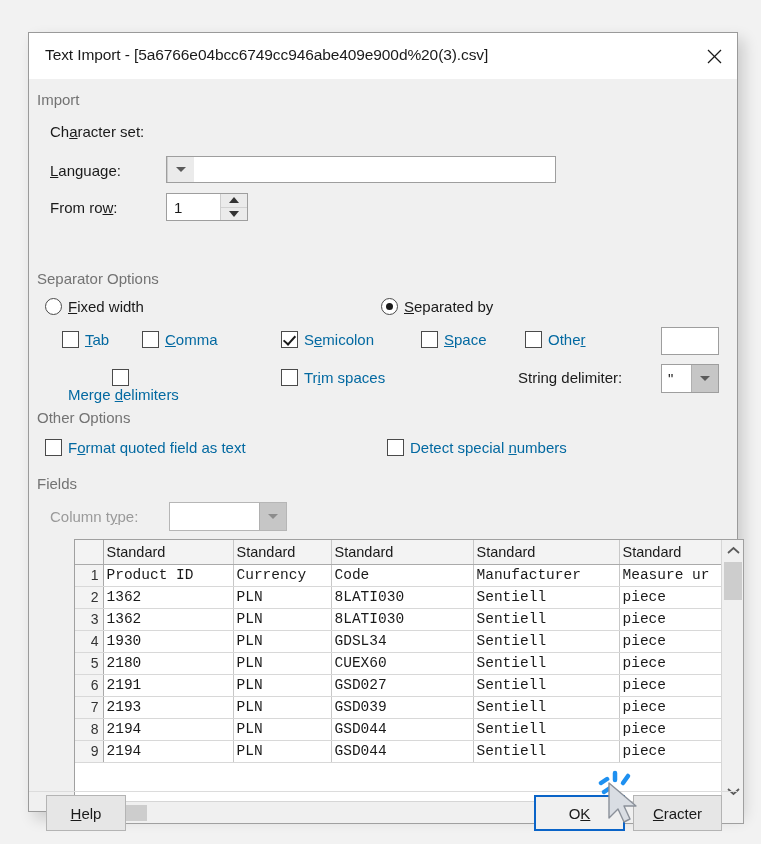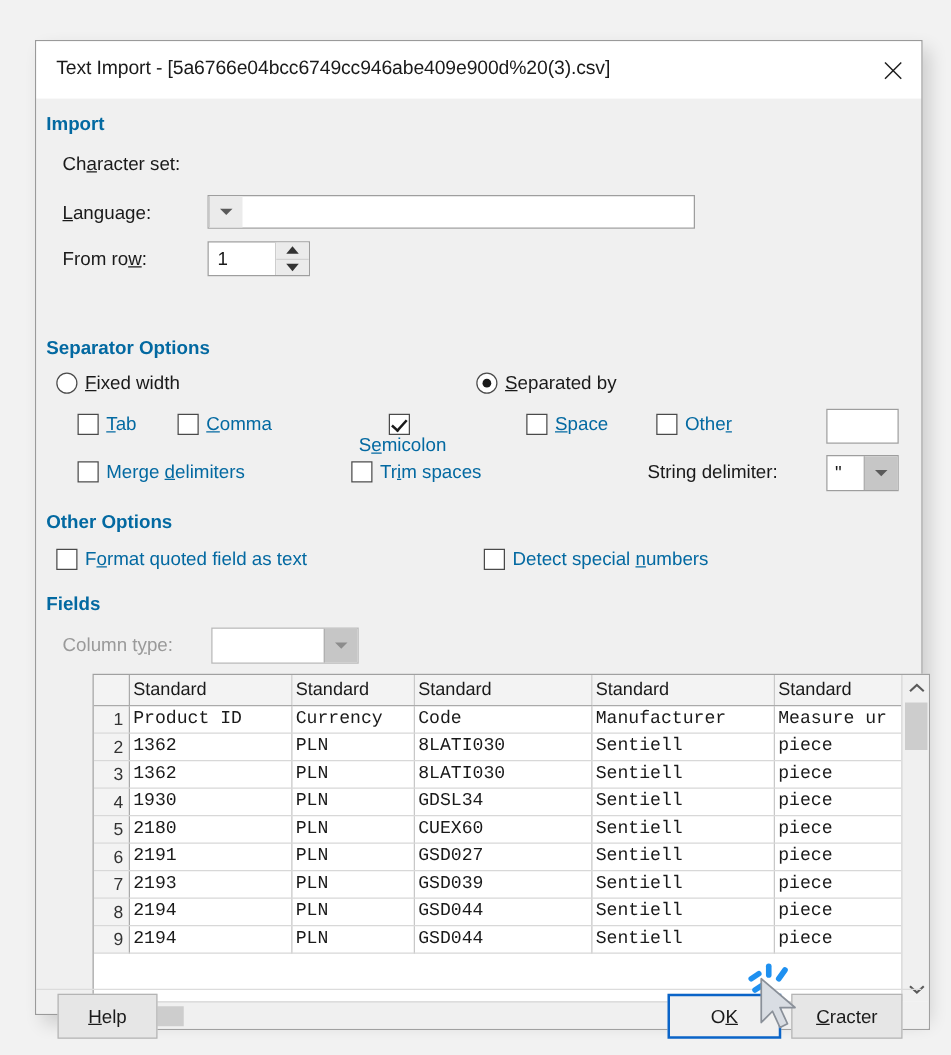--- a/index.html
+++ b/index.html
@@ -66,22 +66,22 @@
     left: 0;
     top: 46px;
     width: 100%;
     bottom: 0;
     background: #f0f0f0;
   }
 
   .section-title {
     position: absolute;
     font-size: 15px;
-    font-weight: bold;
-    color: #0369a1;
+    font-weight: normal;
+    color: #737373;
     white-space: nowrap;
   }
 
   .lbl {
     position: absolute;
     font-size: 15px;
     color: #1a1a1a;
     white-space: nowrap;
   }
   .lbl.disabled { color: #9a9a9a; }
@@ -443,38 +443,38 @@
       <div class="check-row" style="left:33px; top:252px;">
         <span class="cbx"></span>
         <span class="txt"><span></span><span class="u">T</span><span>ab</span></span>
       </div>
 
       <div class="check-row" style="left:113px; top:252px;">
         <span class="cbx"></span>
         <span class="txt"><span></span><span class="u">C</span><span>omma</span></span>
       </div>
 
-      <div class="check-row" style="left:252px; top:252px;flex-direction:column;">
+      <div class="check-row" style="left:252px; top:252px;">
         <span class="cbx on"></span>
         <span class="txt"><span>S</span><span class="u">e</span><span>micolon</span></span>
       </div>
 
       <div class="check-row" style="left:392px; top:252px;">
         <span class="cbx"></span>
         <span class="txt"><span></span><span class="u">S</span><span>pace</span></span>
       </div>
 
       <div class="check-row" style="left:496px; top:252px;">
         <span class="cbx"></span>
         <span class="txt"><span>Othe</span><span class="u">r</span><span></span></span>
       </div>
 
       <div class="field" style="left:632px; top:248px; width:58px; height:28px;"></div>
 
-      <div class="check-row" style="left:33px; top:290px;">
+      <div class="check-row" style="left:33px; top:290px;flex-direction:column;">
         <span class="cbx"></span>
         <span class="txt"><span>Merge </span><span class="u">d</span><span>elimiters</span></span>
       </div>
 
       <div class="check-row" style="left:252px; top:290px;">
         <span class="cbx"></span>
         <span class="txt"><span>Tr</span><span class="u">i</span><span>m spaces</span></span>
       </div>
 
       <div class="lbl" style="left:489px; top:290px;"><span>String delimiter</span><span class="u"></span><span>:</span></div>

